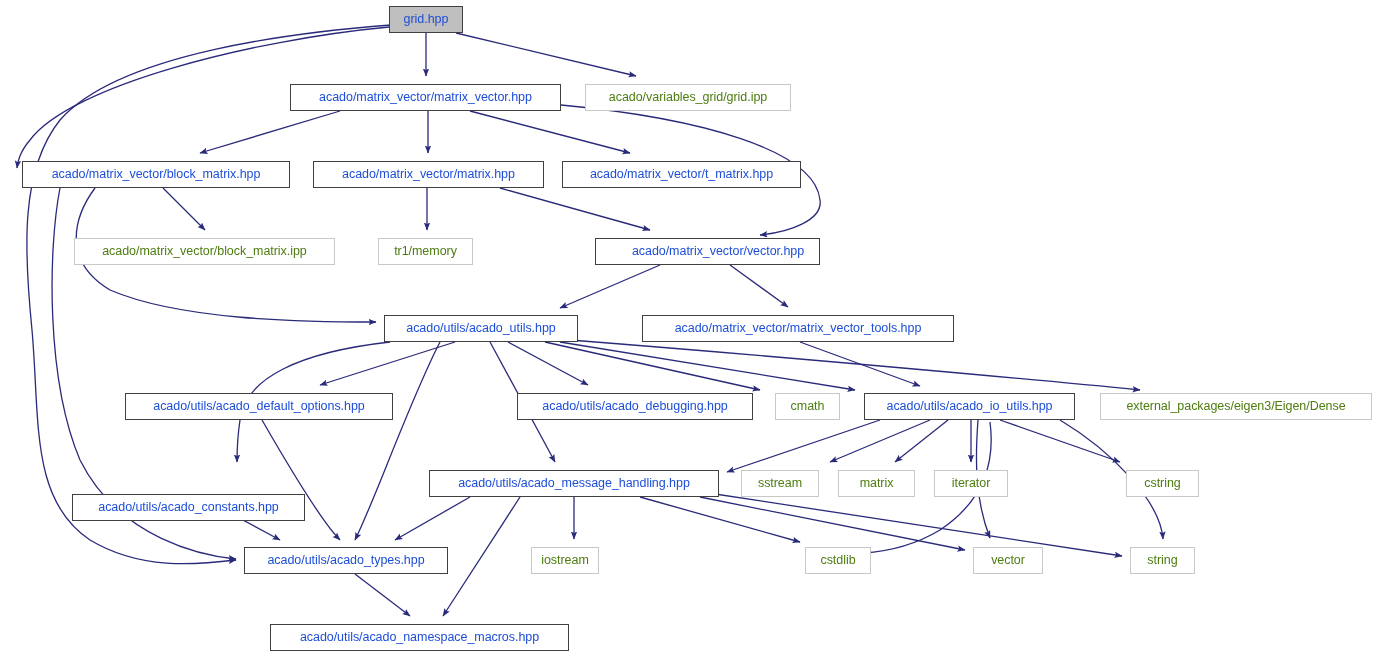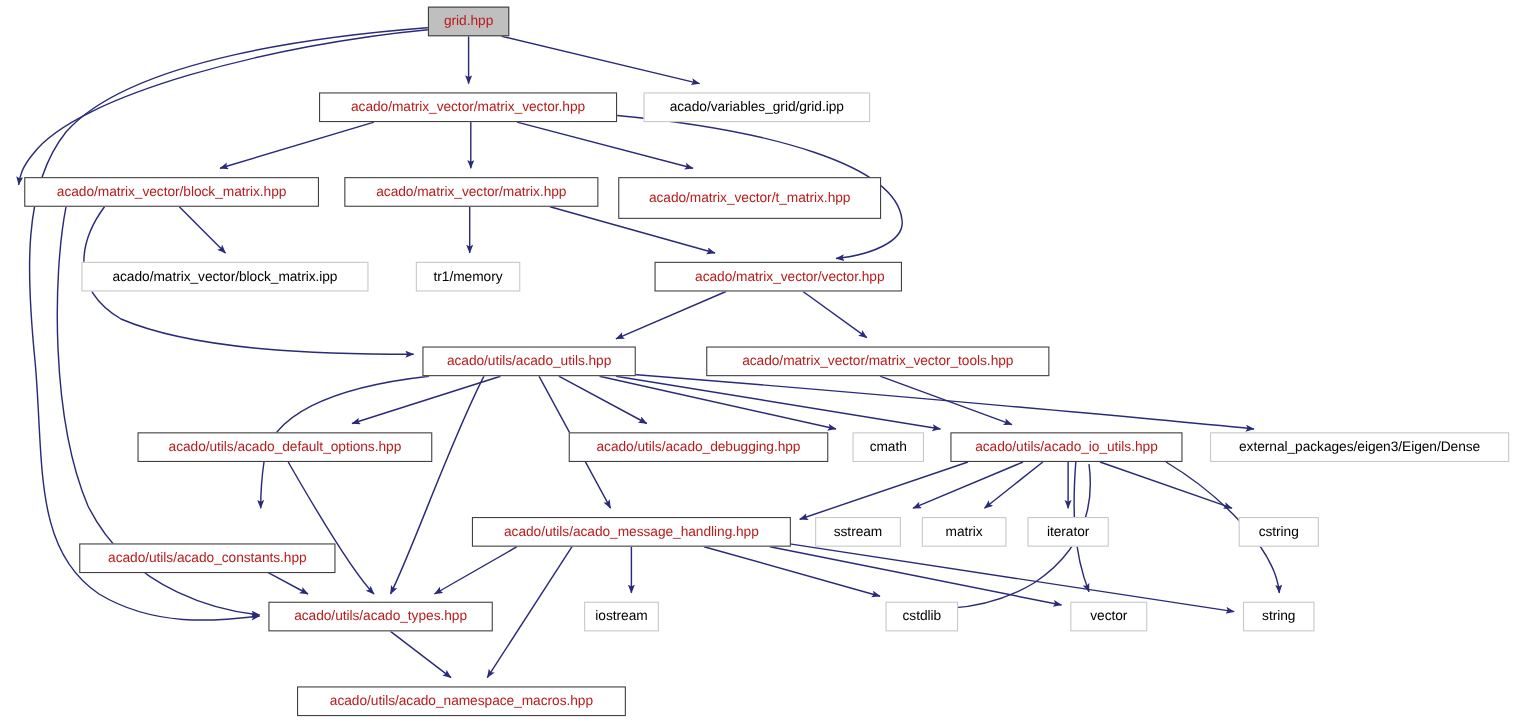--- a/index.html
+++ b/index.html
@@ -25,35 +25,35 @@
   }
   .node {
     position: absolute;
     box-sizing: border-box;
     display: flex;
     align-items: center;
     justify-content: center;
     white-space: nowrap;
     font-size: 12.5px;
     line-height: 1;
-    color: #b91c1c;
+    color: #1d4ed8;
     background: #ffffff;
     border: 1px solid #000000;
     letter-spacing: -0.05px;
   }
   .node.root {
     background: #bfbfbf;
     border: 1px solid #404040;
   }
   .node.strong {
     border: 1px solid #404040;
   }
   .node.weak {
     border: 1px solid #c8c8c8;
-    color: #000000;
+    color: #4d7c0f;
   }
   .node-label {
     display: block;
     padding: 0 6px;
   }
 </style>
 </head>
 <body>
 
 <div id="graph">
@@ -118,21 +118,21 @@
       </div>
       <div class="node weak" style="left: 585px; top: 84px; width: 206px; height: 27px;">
         <span class="node-label">acado/variables_grid/grid.ipp</span>
       </div>
       <div class="node strong" style="left: 22px; top: 161px; width: 268px; height: 27px;">
         <span class="node-label">acado/matrix_vector/block_matrix.hpp</span>
       </div>
       <div class="node strong" style="left: 313px; top: 161px; width: 231px; height: 27px;">
         <span class="node-label">acado/matrix_vector/matrix.hpp</span>
       </div>
-      <div class="node strong" style="left: 562px; top: 161px; width: 239px; height: 38px;">
+      <div class="node strong" style="left: 562px; top: 161px; width: 239px; height: 27px;">
         <span class="node-label">acado/matrix_vector/t_matrix.hpp</span>
       </div>
       <div class="node weak" style="left: 74px; top: 238px; width: 261px; height: 27px;">
         <span class="node-label">acado/matrix_vector/block_matrix.ipp</span>
       </div>
       <div class="node weak" style="left: 378px; top: 238px; width: 95px; height: 27px;">
         <span class="node-label">tr1/memory</span>
       </div>
       <div class="node strong" style="left: 595px; top: 238px; width: 225px; height: 27px; padding-left: 21px;">
         <span class="node-label">acado/matrix_vector/vector.hpp</span>

